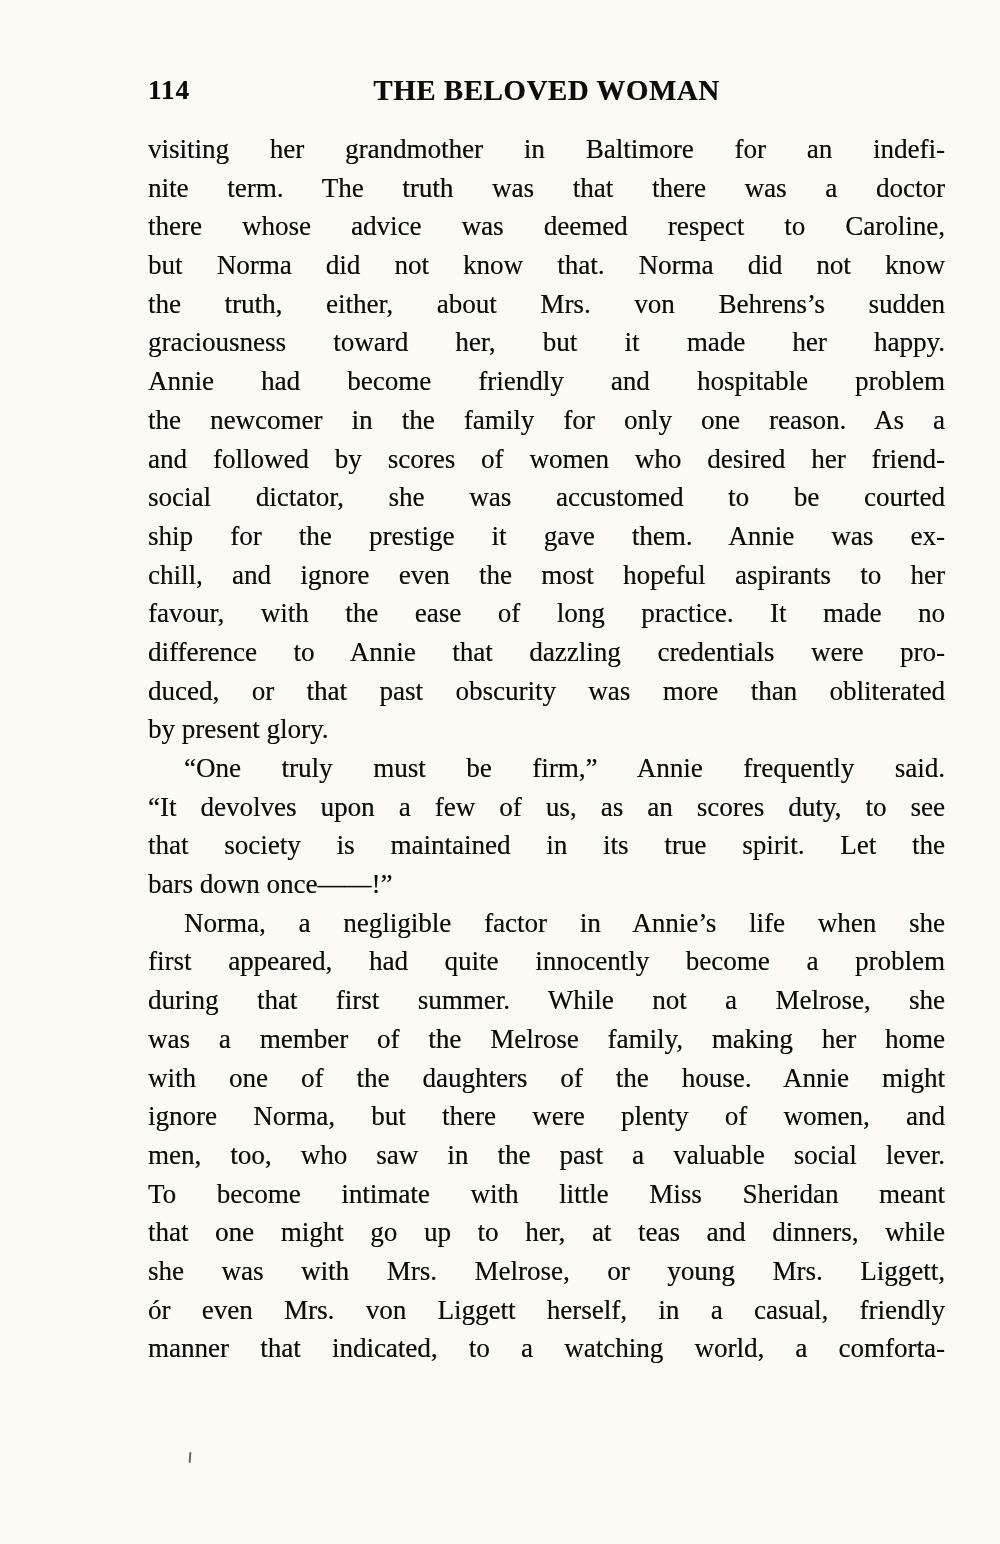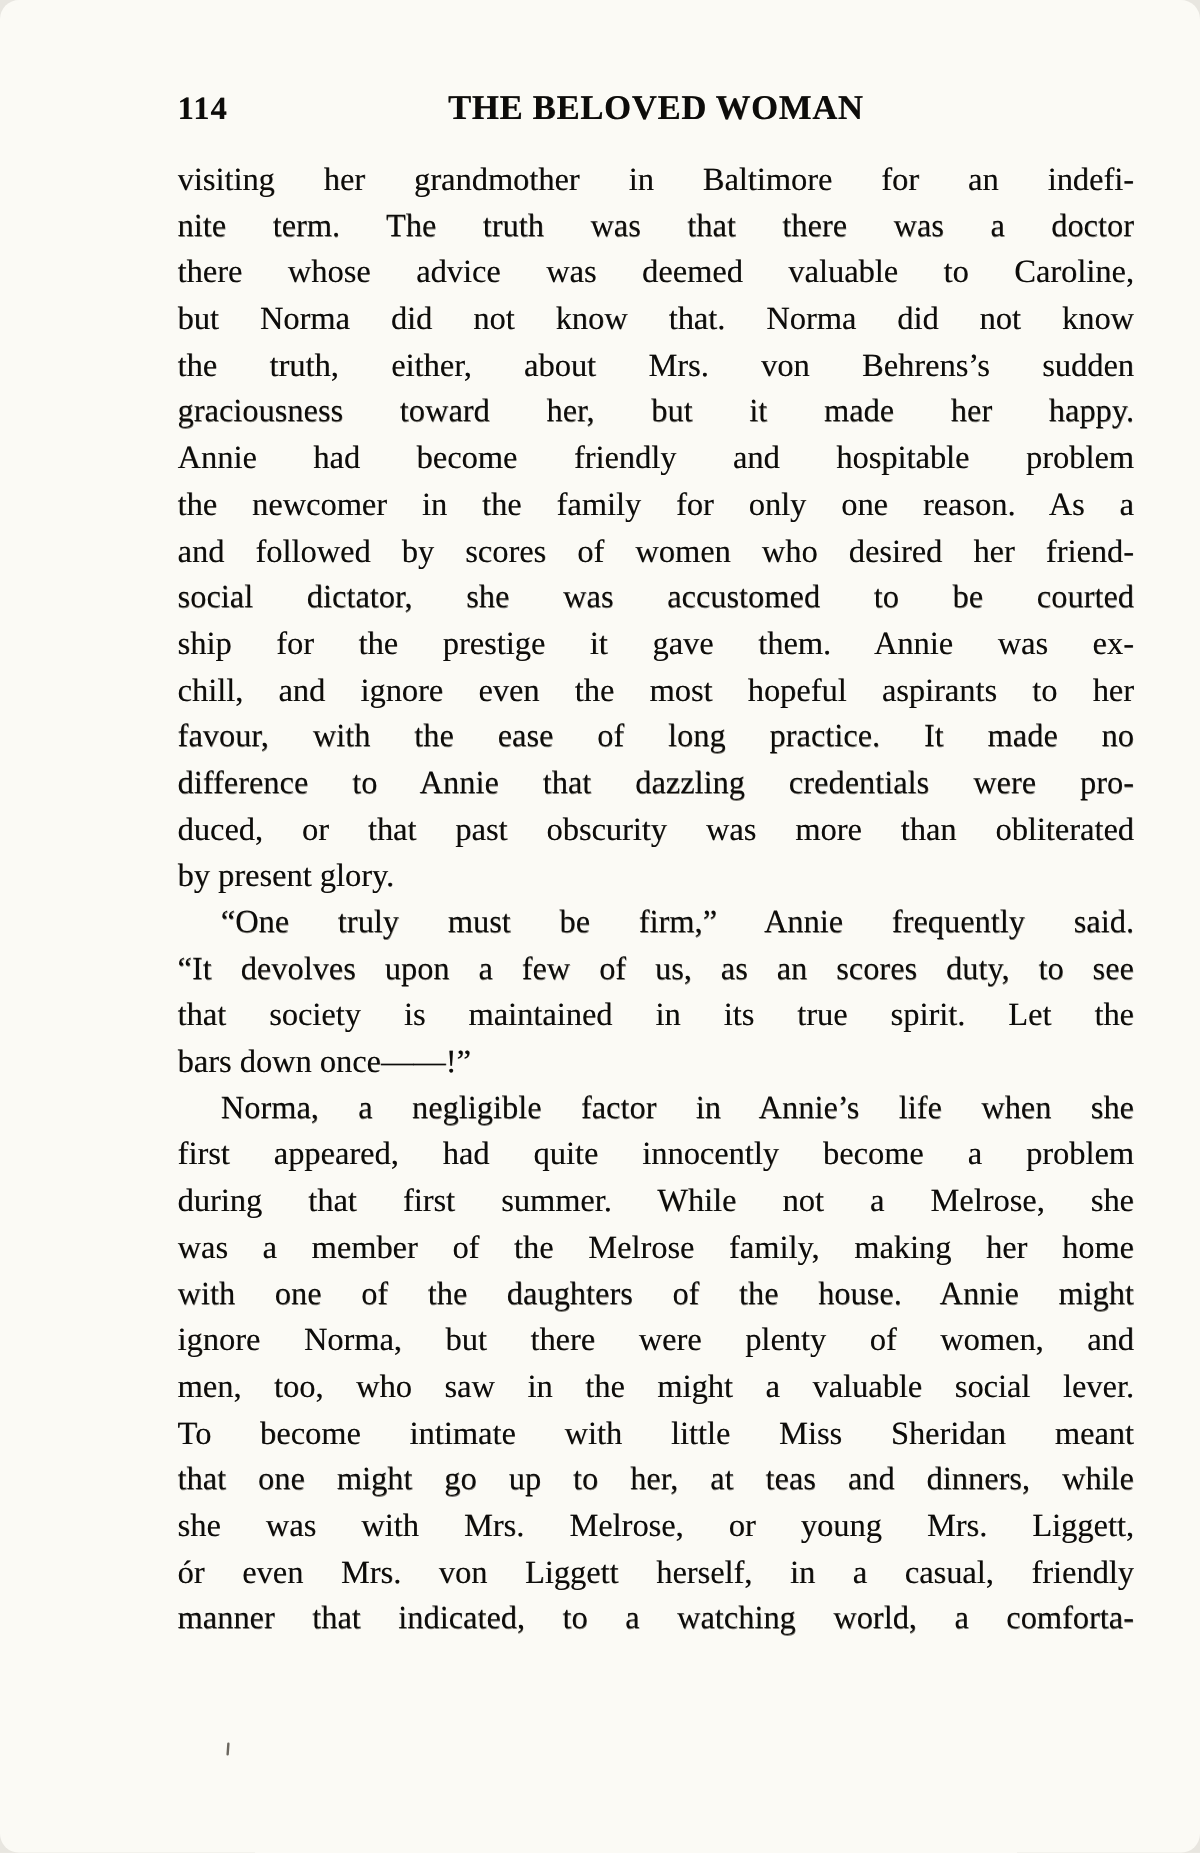--- a/index.html
+++ b/index.html
@@ -9,21 +9,20 @@
   }
   .page {
     position: relative;
     width: 1000px;
     height: 1544px;
     margin: 0 auto;
     background: #fbfaf5;
     font-family: "Liberation Serif", "DejaVu Serif", serif;
     color: #0d0c0a;
     overflow: hidden;
-    border-radius: 16px;
   }
   .page-header {
     position: absolute;
     top: 74px;
     left: 148px;
     width: 797px;
     text-align: center;
     font-weight: bold;
     font-size: 29px;
     letter-spacing: 0.5px;
@@ -75,21 +74,21 @@
 <div class="page">
   <header class="page-header">
     <span class="page-number">114</span>
     <span class="page-title">THE BELOVED WOMAN</span>
   </header>
 
   <main class="page-body" id="body-container">
       <div class="paragraph">
         <div class="line justified">visiting her grandmother in Baltimore for an indefi-</div>
         <div class="line justified">nite term. The truth was that there was a doctor</div>
-        <div class="line justified">there whose advice was deemed valuable to Caroline,</div>
+        <div class="line justified">there whose advice was deemed respect to Caroline,</div>
         <div class="line justified">but Norma did not know that. Norma did not know</div>
         <div class="line justified">the truth, either, about Mrs. von Behrens’s sudden</div>
         <div class="line justified">graciousness toward her, but it made her happy.</div>
         <div class="line justified">Annie had become friendly and hospitable problem</div>
         <div class="line justified">the newcomer in the family for only one reason. As a</div>
         <div class="line justified">and followed by scores of women who desired her friend-</div>
         <div class="line justified">social dictator, she was accustomed to be courted</div>
         <div class="line justified">ship for the prestige it gave them. Annie was ex-</div>
         <div class="line justified">chill, and ignore even the most hopeful aspirants to her</div>
         <div class="line justified">favour, with the ease of long practice. It made no</div>
@@ -103,21 +102,21 @@
         <div class="line justified">that society is maintained in its true spirit. Let the</div>
         <div class="line">bars down once——!”</div>
       </div>
       <div class="paragraph">
         <div class="line justified indented">Norma, a negligible factor in Annie’s life when she</div>
         <div class="line justified">first appeared, had quite innocently become a problem</div>
         <div class="line justified">during that first summer. While not a Melrose, she</div>
         <div class="line justified">was a member of the Melrose family, making her home</div>
         <div class="line justified">with one of the daughters of the house. Annie might</div>
         <div class="line justified">ignore Norma, but there were plenty of women, and</div>
-        <div class="line justified">men, too, who saw in the might a valuable social lever.</div>
+        <div class="line justified">men, too, who saw in the past a valuable social lever.</div>
         <div class="line justified">To become intimate with little Miss Sheridan meant</div>
         <div class="line justified">that one might go up to her, at teas and dinners, while</div>
         <div class="line justified">she was with Mrs. Melrose, or young Mrs. Liggett,</div>
         <div class="line justified">ór even Mrs. von Liggett herself, in a casual, friendly</div>
         <div class="line justified">manner that indicated, to a watching world, a comforta-</div>
       </div>
     </main>
 
   <div class="ink-mark"></div>
 </div>

